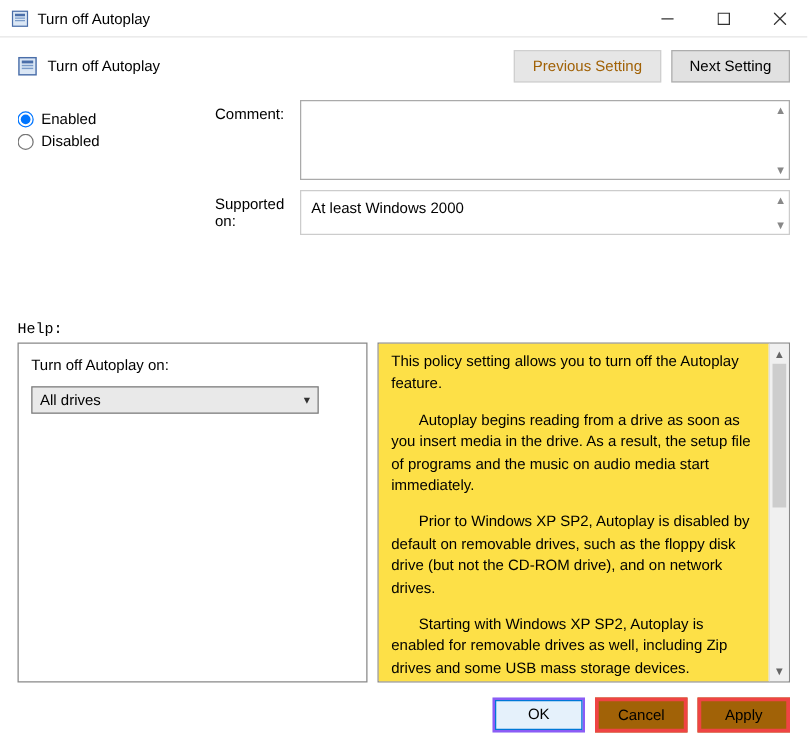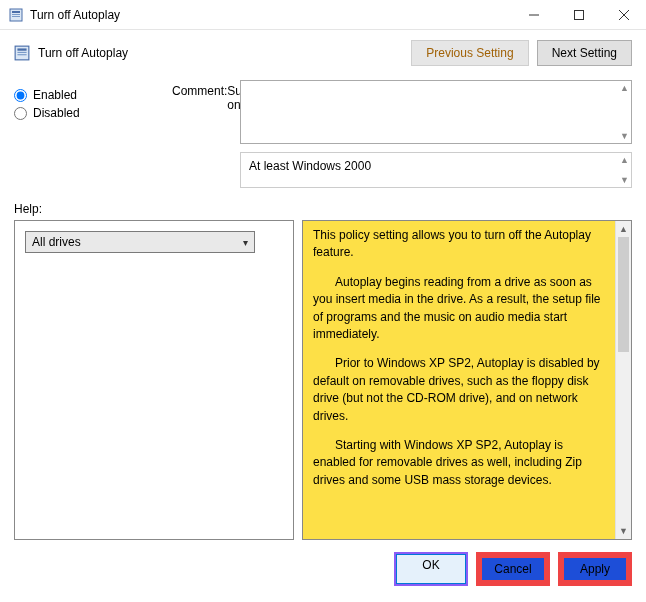--- a/index.html
+++ b/index.html
@@ -64,21 +64,21 @@
     padding-top: 4px;
   }
   .radio-row {
     display: flex; align-items: center;
     margin: 4px 0;
     font-size: 12px;
   }
   .radio-row input { margin: 0 6px 0 0; }
   .labels-col {
     width: 68px;
-    display: flex; flex-direction: row;
+    display: flex; flex-direction: column;
     padding-top: 4px;
   }
   .labels-col .lbl {
     font-size: 12px;
     margin-bottom: 58px;
   }
   .fields-col {
     flex: 1;
     display: flex; flex-direction: column;
     gap: 8px;
@@ -104,21 +104,21 @@
     color: #888; font-size: 9px;
     user-select: none;
   }
   .sb-arrow.up { top: 2px; }
   .sb-arrow.down { bottom: 2px; }
   .section-labels {
     display: flex;
     padding: 10px 14px 4px 14px;
   }
   .section-labels .left { width: 288px; font-size: 12px; }
-  .section-labels .right { font-size: 12px; }
+  .section-labels .right { font-size: 12px; font-family: Liberation Mono, monospace; }
   .lower {
     display: flex;
     padding: 0 14px;
     gap: 8px;
     flex: 1;
     min-height: 0;
   }
   .options-panel {
     width: 280px;
     border: 1px solid #888;
@@ -175,22 +175,22 @@
     height: 115px;
     background: #cdcdcd;
   }
   .footer {
     display: flex;
     justify-content: flex-end;
     padding: 12px 14px 16px 14px;
     gap: 8px;
   }
   .btn {
-    border: 6px solid #ef4444;
-    background: #1d4ed8;
+    border: 3px solid #ef4444;
+    background: #a16207;
     padding: 4px 0;
     width: 74px;
     font-size: 12px;
     text-align: center;
   }
   .btn.focus {
     border: 2px solid #8b5cf6;
     outline: 1px solid #0078d7;
     outline-offset: -3px;
     background: #e5f1fb;
@@ -269,20 +269,21 @@
     </div>
   </div>
 </div>
 
 <div class="section-labels">
   <span class="right">Help:</span>
 </div>
 
 <div class="lower">
   <div class="options-panel">
+    <div class="opt-label">Turn off Autoplay on:</div>
     <div class="dropdown">
       <span class="dd-text">All drives</span>
       <span class="dd-arrow">▾</span>
     </div>
   </div>
   <div class="help-wrap">
     <div class="help-panel">
       <p>This policy setting allows you to turn off the Autoplay feature.</p>
       <p class="indent">Autoplay begins reading from a drive as soon as you insert media in the drive. As a result, the setup file of programs and the music on audio media start immediately.</p>
       <p class="indent">Prior to Windows XP SP2, Autoplay is disabled by default on removable drives, such as the floppy disk drive (but not the CD-ROM drive), and on network drives.</p>

